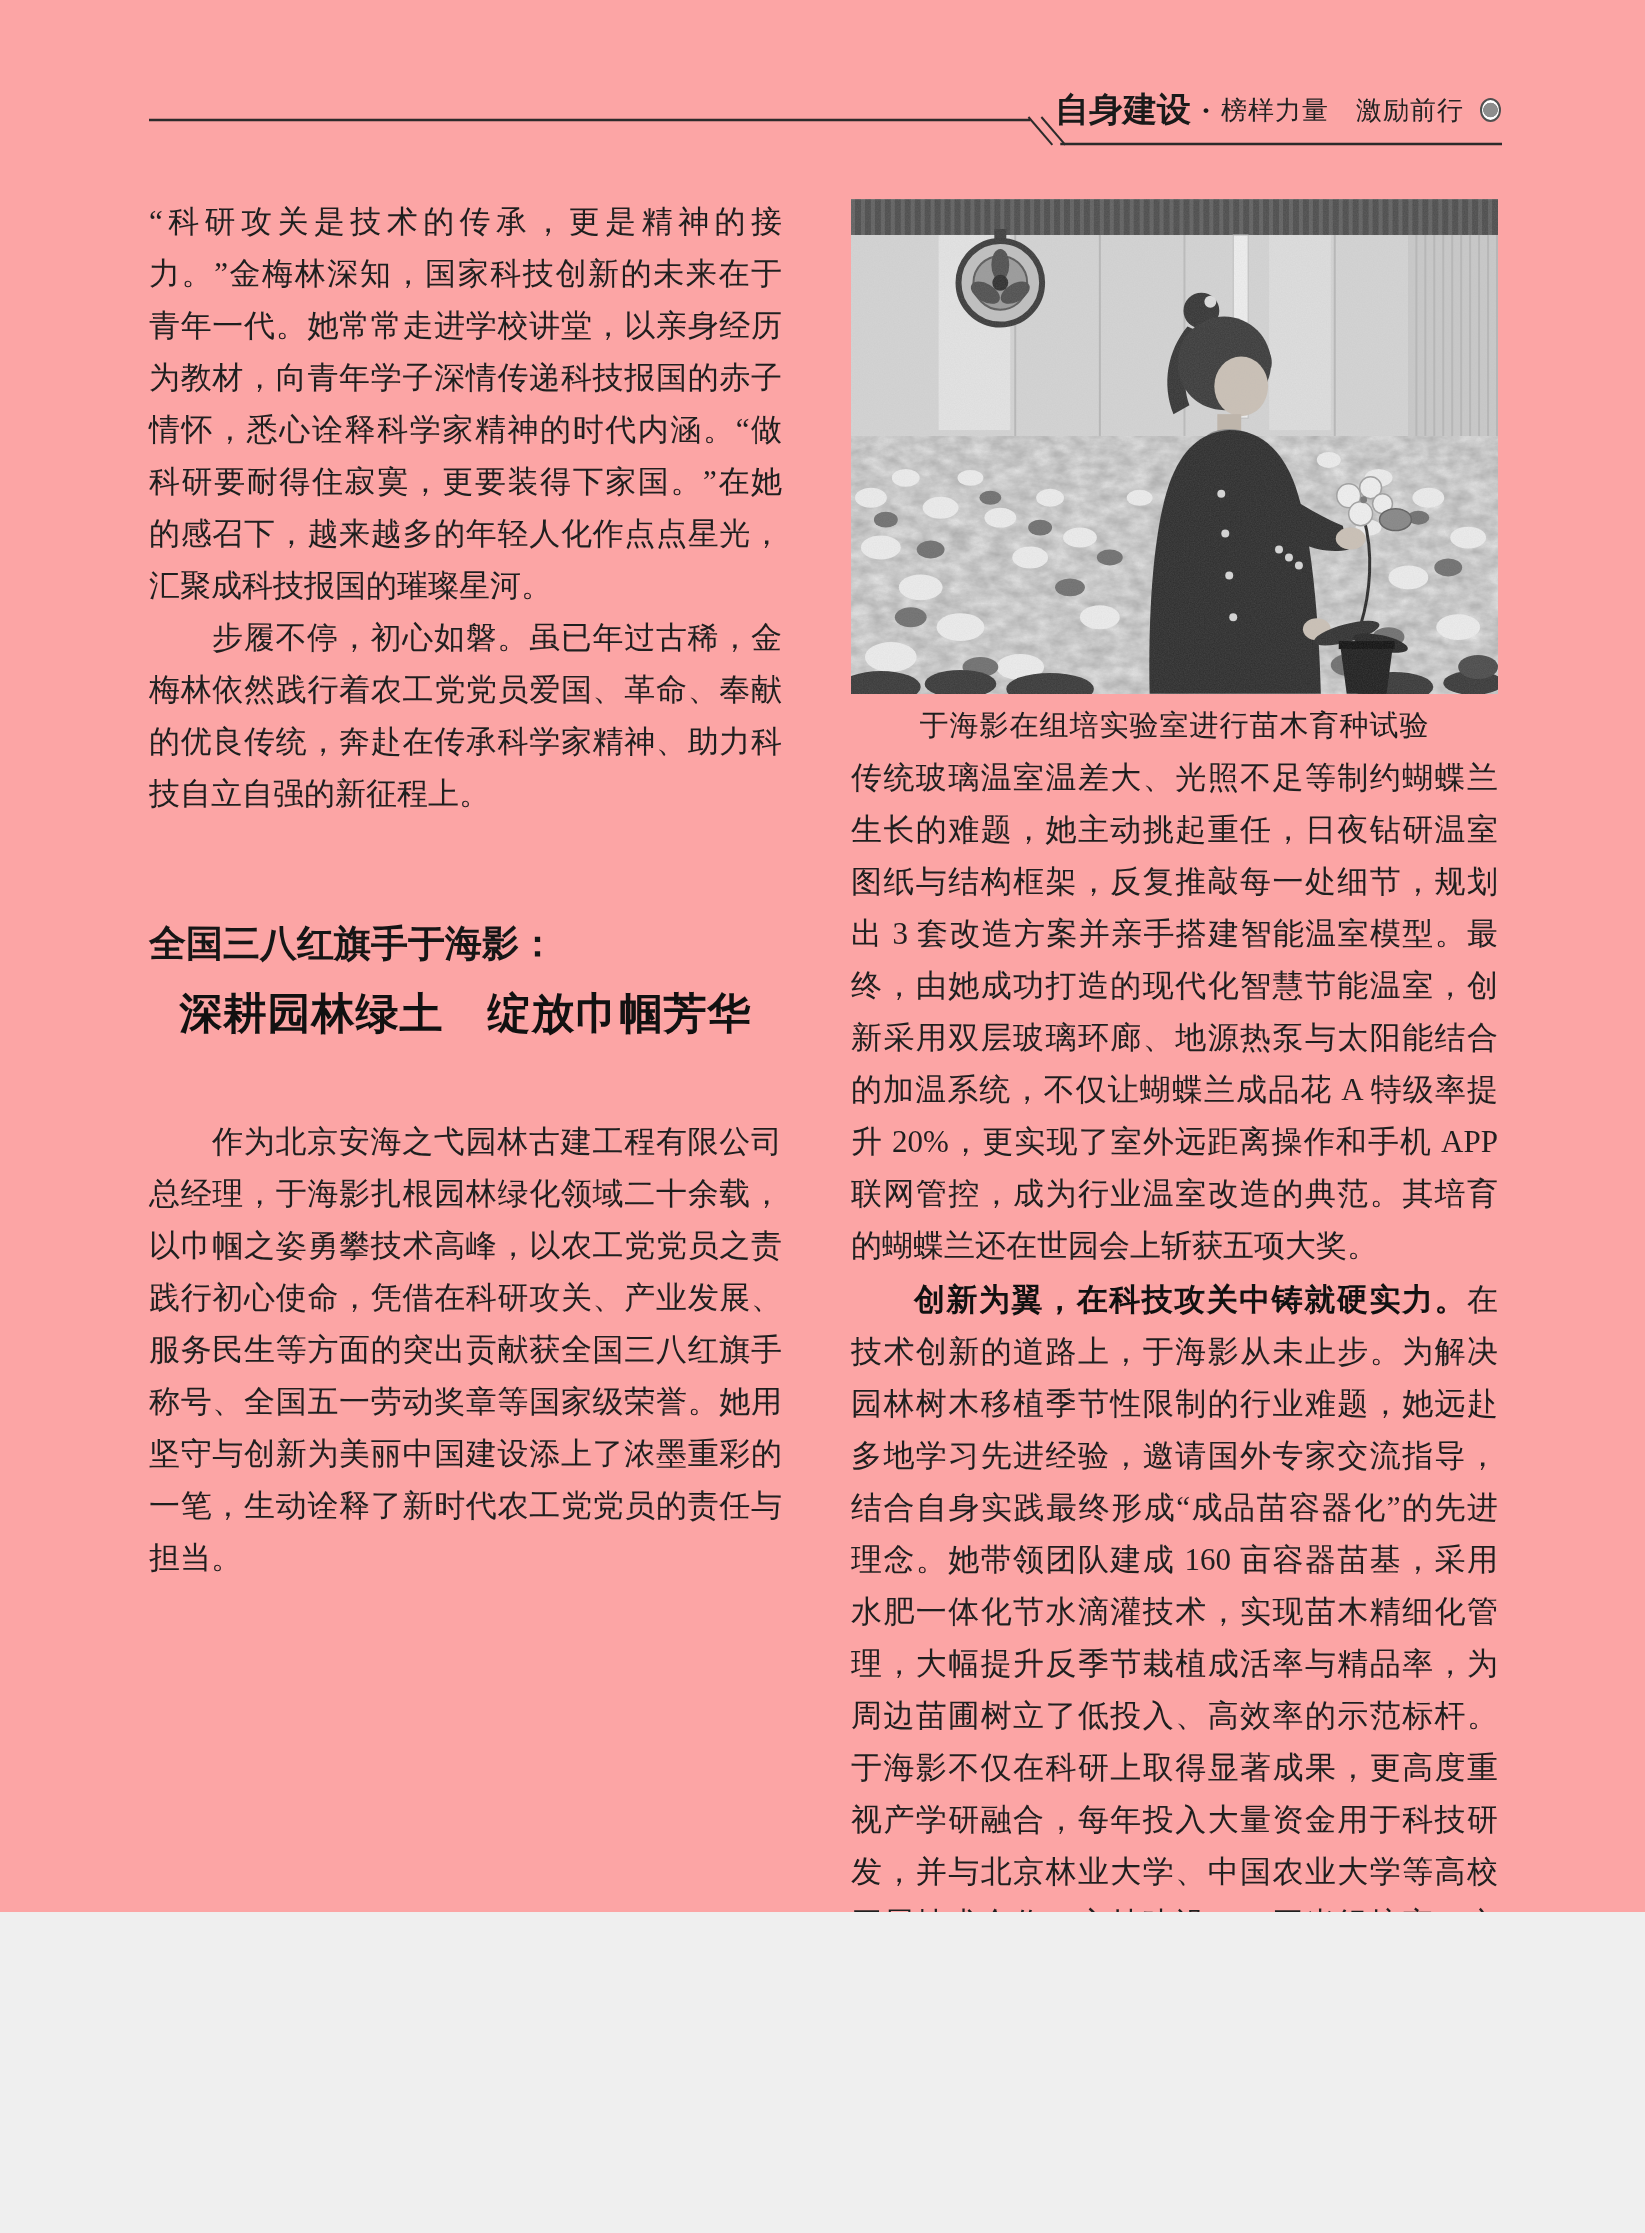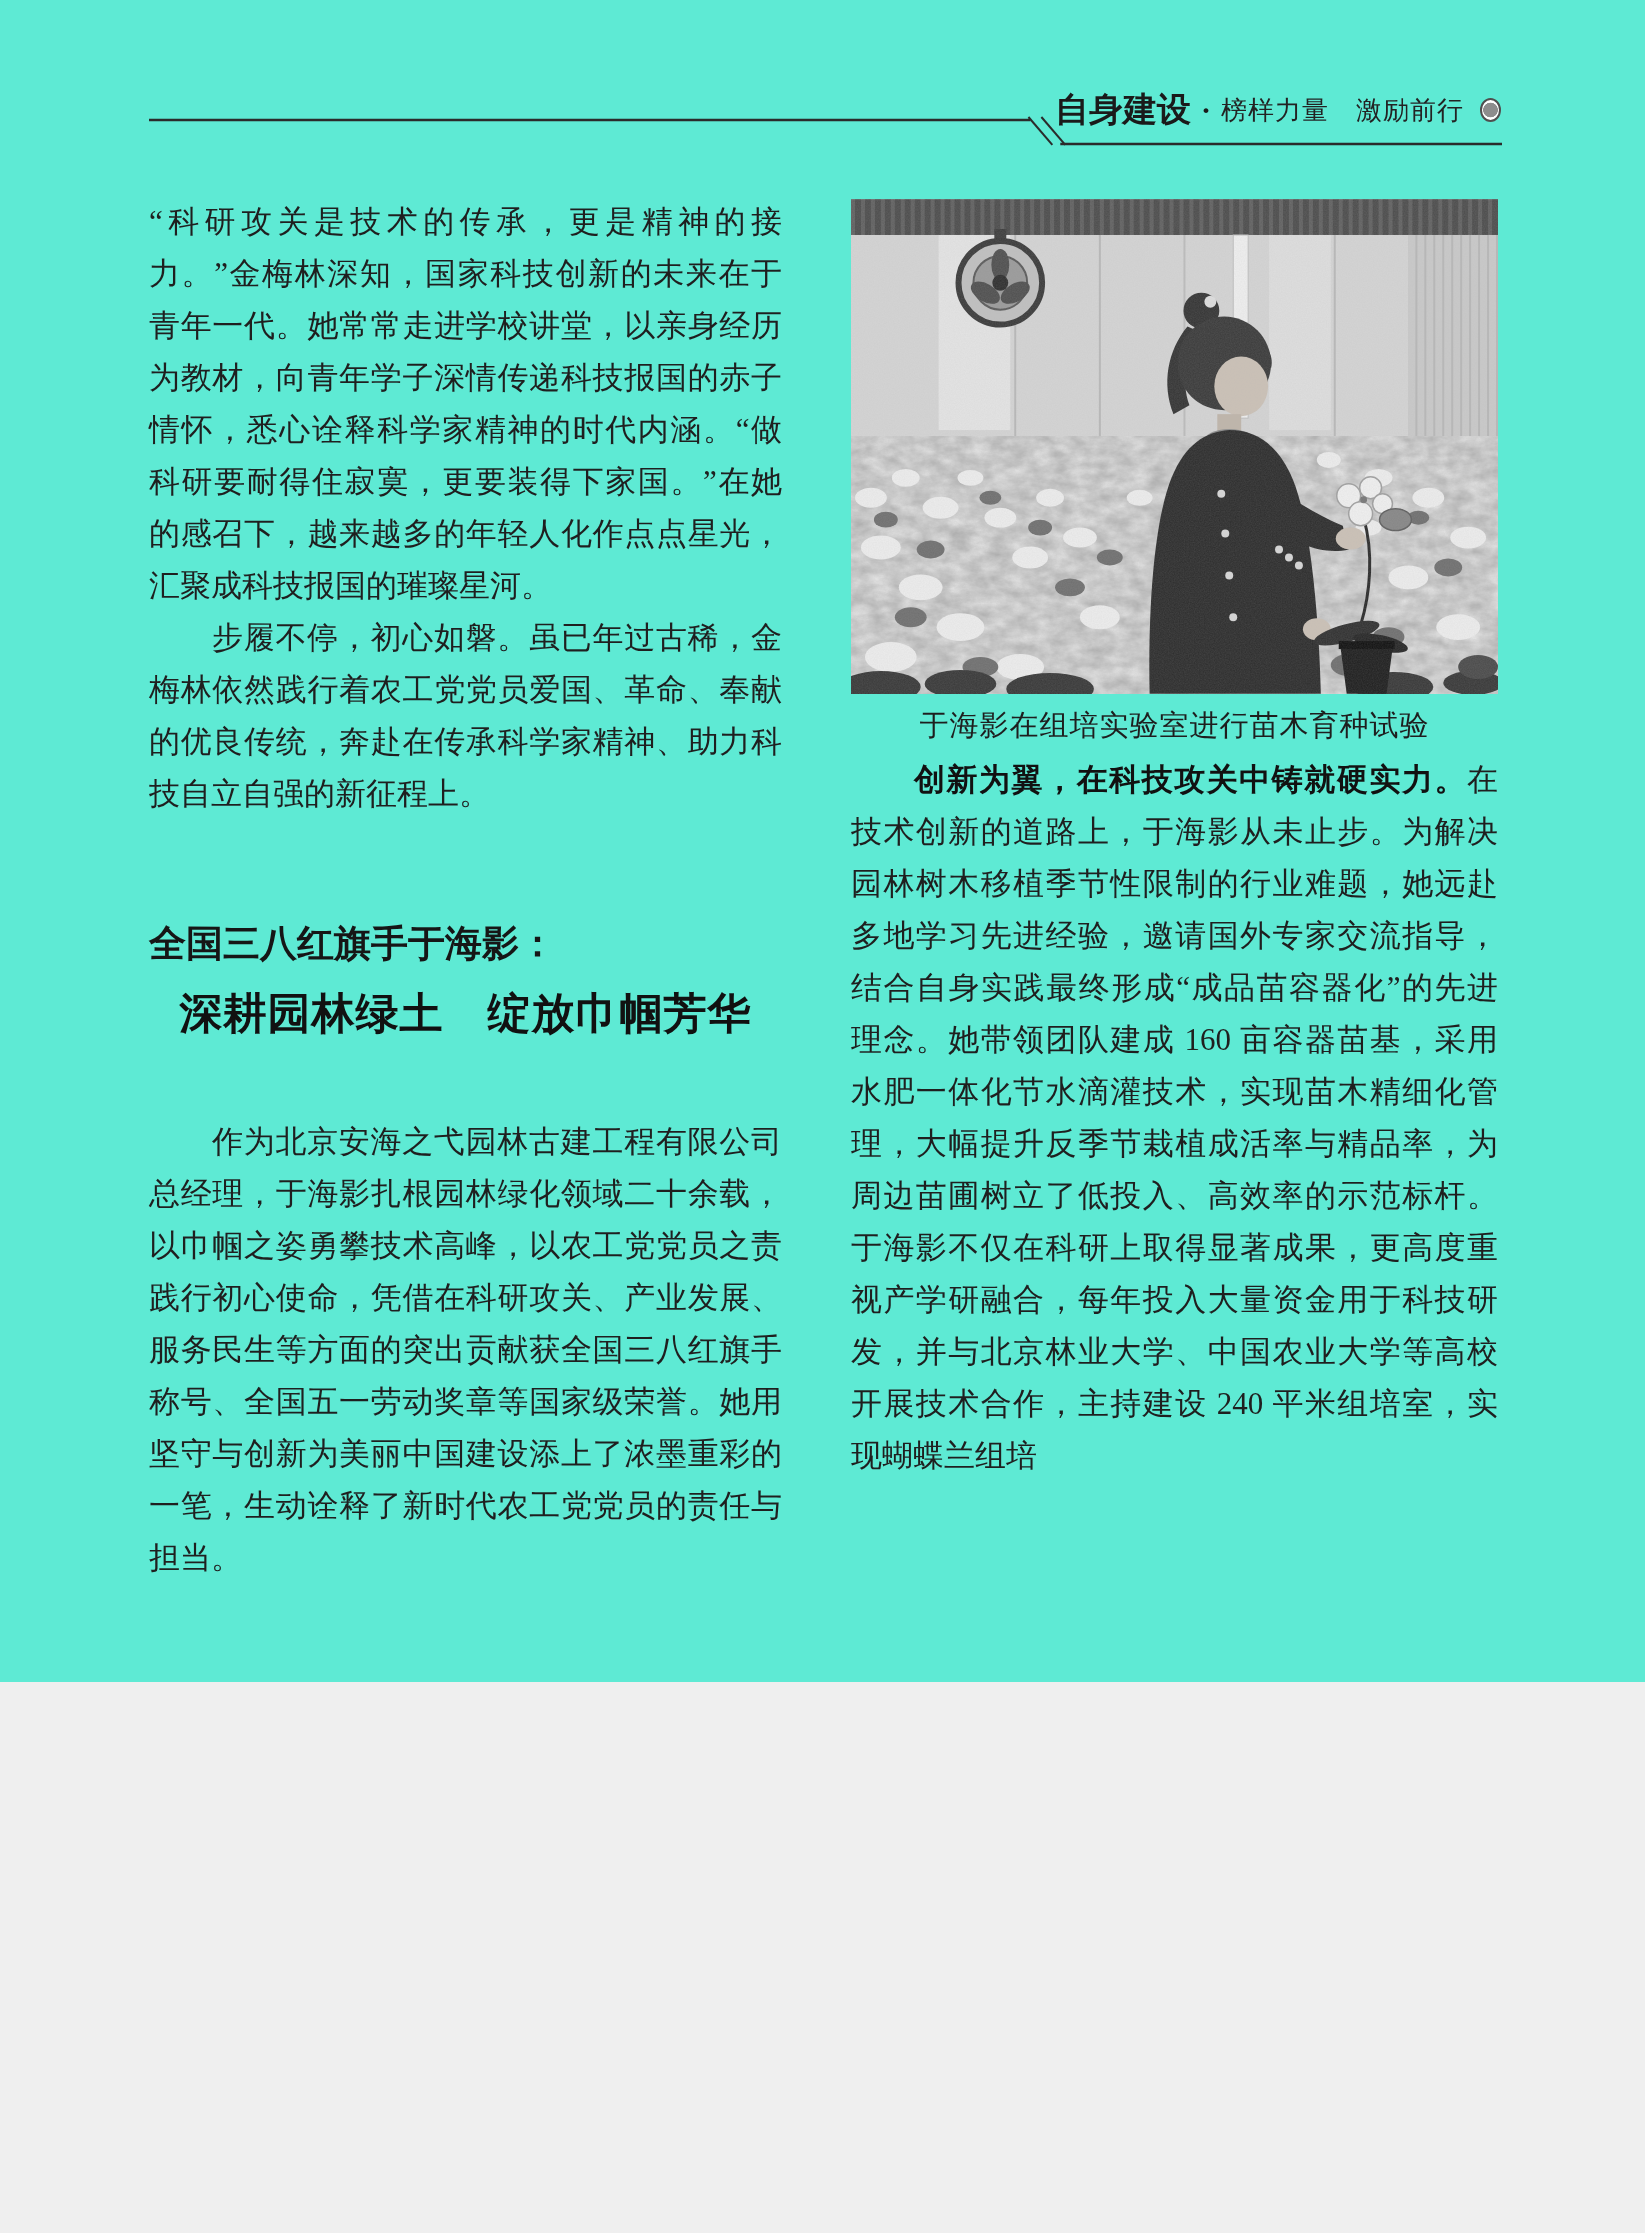--- a/index.html
+++ b/index.html
@@ -1,18 +1,18 @@
 <!DOCTYPE html>
 <html><head>
 <meta charset="utf-8">
 <style>
   html,body { margin:0; padding:0; background:#efefef; }
   .page {
-    position:relative; width:1646px; height:1682px; margin:0 auto;
-    background:#5eead4; overflow:hidden;
+    position:relative; width:1646px; height:1912px; margin:0 auto;
+    background:#fca5a5; overflow:hidden;
     font-family:"Liberation Serif","DejaVu Serif",serif; color:#1c1c1c;
   }
   
   .header-rule { position:absolute; left:149px; top:86px; }
   .header-text {
     position:absolute; left:1055px; top:84px; width:446px; height:52px;
     display:flex; align-items:center; justify-content:flex-end; gap:8px;
     white-space:nowrap;
   }
   .h-bold { font-family:"Liberation Sans","DejaVu Sans",sans-serif; font-weight:bold; font-size:34px; color:#1a1a1a; }
@@ -232,20 +232,21 @@
       <rect x="490" y="444" width="56" height="8" fill="#101010"></rect>
       <path d="M492 452 L544 452 L538 497 L498 497 Z" fill="#1e1e1e"></path>
     </g>
 
     <rect x="0" y="0" width="650" height="497" filter="url(#grain)"></rect>
   </svg>
 
   <div class="caption">于海影在组培实验室进行苗木育种试验</div>
 
   <div class="col-right body-text">
+    <p>传统玻璃温室温差大、光照不足等制约蝴蝶兰生长的难题，她主动挑起重任，日夜钻研温室图纸与结构框架，反复推敲每一处细节，规划出 3 套改造方案并亲手搭建智能温室模型。最终，由她成功打造的现代化智慧节能温室，创新采用双层玻璃环廊、地源热泵与太阳能结合的加温系统，不仅让蝴蝶兰成品花 A 特级率提升 20%，更实现了室外远距离操作和手机 APP 联网管控，成为行业温室改造的典范。其培育的蝴蝶兰还在世园会上斩获五项大奖。</p>
     <p class="ind pb"><b class="lead">创新为翼，在科技攻关中铸就硬实力。</b><span>在技术创新的道路上，于海影从未止步。为解决园林树木移植季节性限制的行业难题，她远赴多地学习先进经验，邀请国外专家交流指导，结合自身实践最终形成“成品苗容器化”的先进理念。她带领团队建成 160 亩容器苗基，采用水肥一体化节水滴灌技术，实现苗木精细化管理，大幅提升反季节栽植成活率与精品率，为周边苗圃树立了低投入、高效率的示范标杆。于海影不仅在科研上取得显著成果，更高度重视产学研融合，每年投入大量资金用于科技研发，并与北京林业大学、中国农业大学等高校开展技术合作，主持建设 240 平米组培室，实现蝴蝶兰组培</span></p>
   </div>
 
   <div class="footer">
     <div class="footer-center">
       <span>前进论坛</span><span class="issue">2026 年 1 月</span>
     </div>
     <span class="page-num">51</span>
   </div>
 

